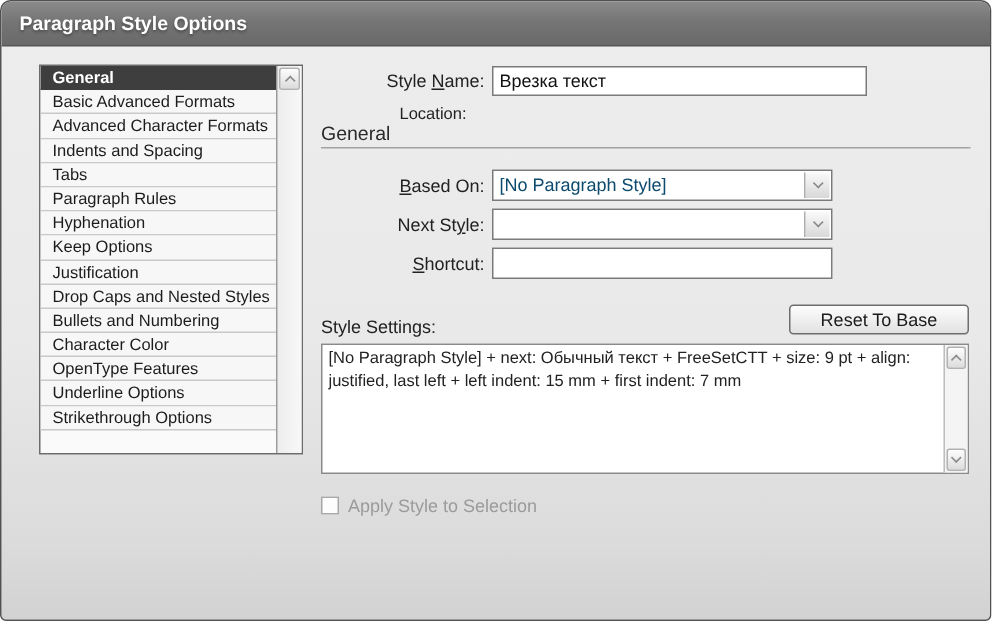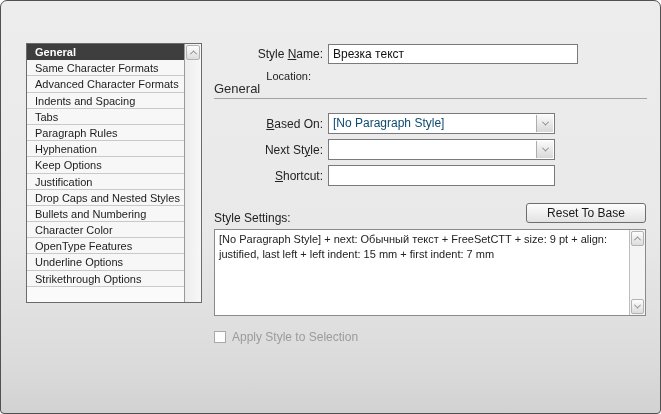--- a/index.html
+++ b/index.html
@@ -103,27 +103,30 @@
   }
   .checkbox-label{
     position:absolute; left:18px; top:0; font-size:12px; color:#9b9b9b; white-space:nowrap;
   }
 </style>
 </head>
 <body>
 
 <div class="dialog">
 
+  <div class="titlebar">
+    <span>Paragraph Style Options</span>
+  </div>
 
   <div class="body">
 
     <div class="listbox">
       <ul>
         <li class="selected">General</li>
-        <li>Same Character Formats</li>
+        <li>Basic Advanced Formats</li>
         <li>Advanced Character Formats</li>
         <li>Indents and Spacing</li>
         <li>Tabs</li>
         <li>Paragraph Rules</li>
         <li>Hyphenation</li>
         <li>Keep Options</li>
         <li>Justification</li>
         <li>Drop Caps and Nested Styles</li>
         <li>Bullets and Numbering</li>
         <li>Character Color</li>

